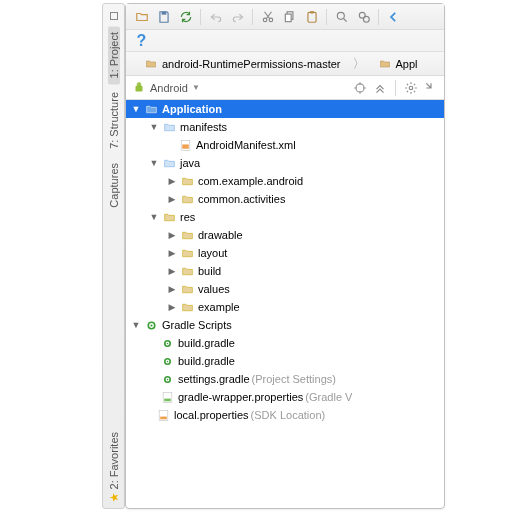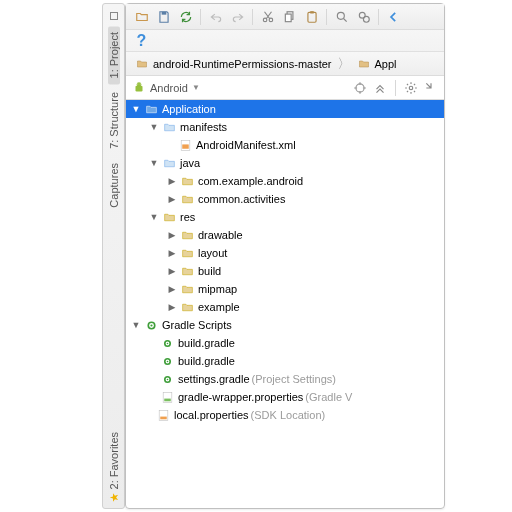--- a/index.html
+++ b/index.html
@@ -2,33 +2,33 @@
 <html><head>
   <meta charset="utf-8">
   <style>
     * { margin:0; padding:0; box-sizing:border-box; font-family: "Lucida Grande","Segoe UI",sans-serif; font-size:11px; }
     body { background:#fff; width:512px; height:512px; position:relative; }
     .shell { position:absolute; left:125px; top:3px; width:320px; height:506px; border:1px solid #c0c0c0; border-radius:4px; background:linear-gradient(to bottom,#fafafa,#f2f2f2 50px,#ffffff 50px); box-shadow:0 1px 2px rgba(0,0,0,0.08);}
     .toolbar { height:26px; display:flex; align-items:center; gap:3px; padding:0 6px; border-bottom:1px solid #dcdcdc; background:linear-gradient(#f7f7f7,#ececec);}
     .tb-btn { width:19px; height:19px; display:flex; align-items:center; justify-content:center; border-radius:3px;}
     .tb-btn svg{width:14px;height:14px;}
     .help-row{height:22px; display:flex; align-items:center; padding-left:6px; border-bottom:1px solid #e0e0e0;}
-    .breadcrumb{height:24px; display:flex; align-items:center; padding-left:5px; border-bottom:1px solid #dcdcdc; background:linear-gradient(#f7f7f7,#eeeeee); gap:2px;}
+    .breadcrumb{height:24px; display:flex; align-items:center; padding-left:14px; border-bottom:1px solid #dcdcdc; background:linear-gradient(#f7f7f7,#eeeeee); gap:8px;}
     .bc-seg{display:flex;align-items:center;gap:4px; padding:0 4px;}
     .bc-chev{color:#999; font-size:13px;}
     .view-hdr{height:24px; display:flex; align-items:center; padding:0 6px; border-bottom:1px solid #dcdcdc; gap:6px;}
     .view-hdr .sel{flex:1; display:flex; align-items:center; gap:4px;}
     .tree{position:relative; height:calc(100% - 120px); overflow:hidden; background:#fff;}
     .row{display:flex;align-items:center;height:18px; white-space:nowrap; gap:2px;}
     .row.sel{background:#1e74e8; color:#fff;}
     .arrow{width:12px; text-align:center; color:#6b6b6b; font-size:9px;}
     .row.sel .arrow{color:#fff;}
     .dim{color:#9b9b9b;}
     .lbl{padding-left:2px;}
-    .row.sel .lbl{font-weight:normal;}
+    .row.sel .lbl{font-weight:bold;}
     .ico{width:14px;height:14px;display:flex;align-items:center;justify-content:center;flex-shrink:0;}
     .sidebar{position:absolute;left:102px;top:3px;width:23px;height:506px;border:1px solid #d0d0d0;border-radius:3px;background:linear-gradient(#f5f5f5,#ececec);display:flex;flex-direction:column;align-items:center;padding-top:4px;gap:2px;}
     .side-tab{writing-mode:vertical-rl;transform:rotate(180deg);font-size:10px;color:#555;padding:6px 0;display:flex;align-items:center;gap:3px;}
     .side-tab.active{background:#d9d9d9;border-radius:2px;}
     .side-min{width:8px;height:8px;border:1px solid #888;margin:4px 0;}
     svg{display:block;}
     .sep{width:1px;height:16px;background:#d7d7d7;margin:0 2px;}
     .hdr-ico{width:14px;height:14px;}
   </style>
 </head>
@@ -282,21 +282,21 @@
         </span>
         <span class="lbl">build</span>
       </div>
     <div class="row" style="padding-left:40px">
         <span class="arrow">▶</span>
         <span class="ico">
           <svg viewBox="0 0 24 24" width="13" height="13">
             <path d="M3 6h6l2 2h10v10H3z" fill="#e7d39b" stroke="#c4a200"></path>
           </svg>
         </span>
-        <span class="lbl">mipmap</span>
+        <span class="lbl">values</span>
       </div>
     <div class="row" style="padding-left:40px">
         <span class="arrow">▶</span>
         <span class="ico">
           <svg viewBox="0 0 24 24" width="13" height="13">
             <path d="M3 6h6l2 2h10v10H3z" fill="#e7d39b" stroke="#c4a200"></path>
           </svg>
         </span>
         <span class="lbl">example</span>
       </div>

